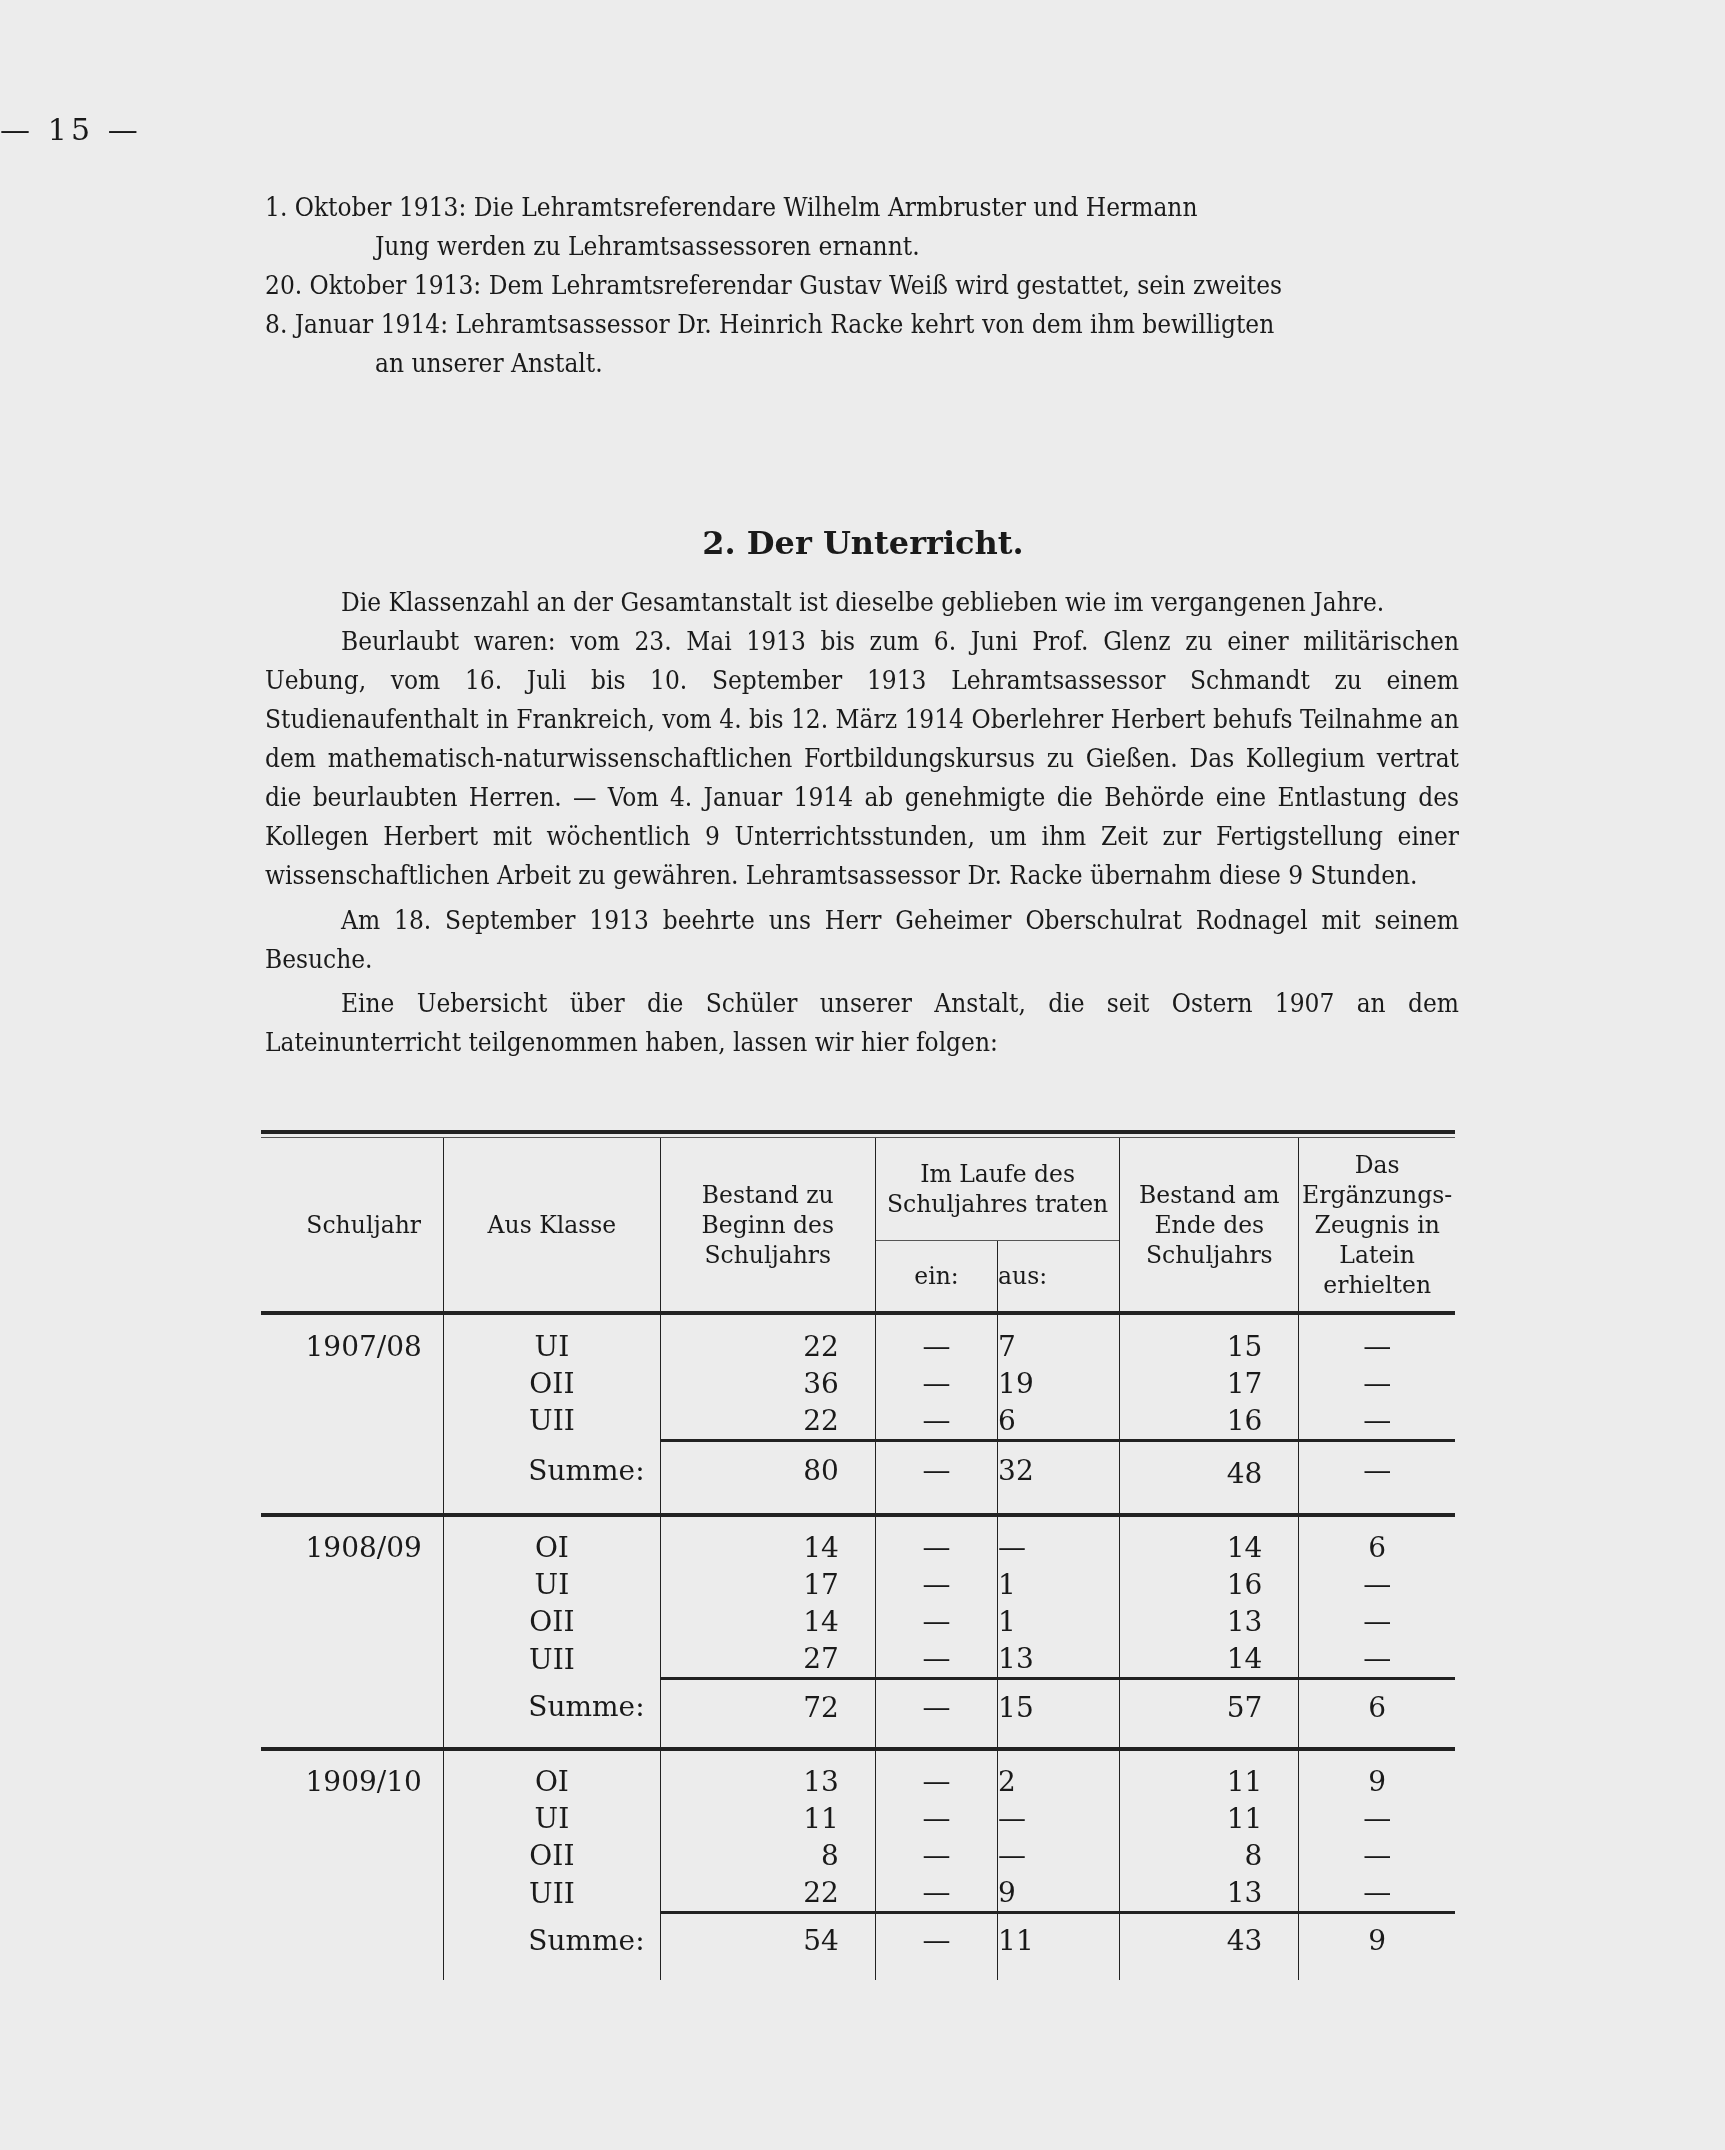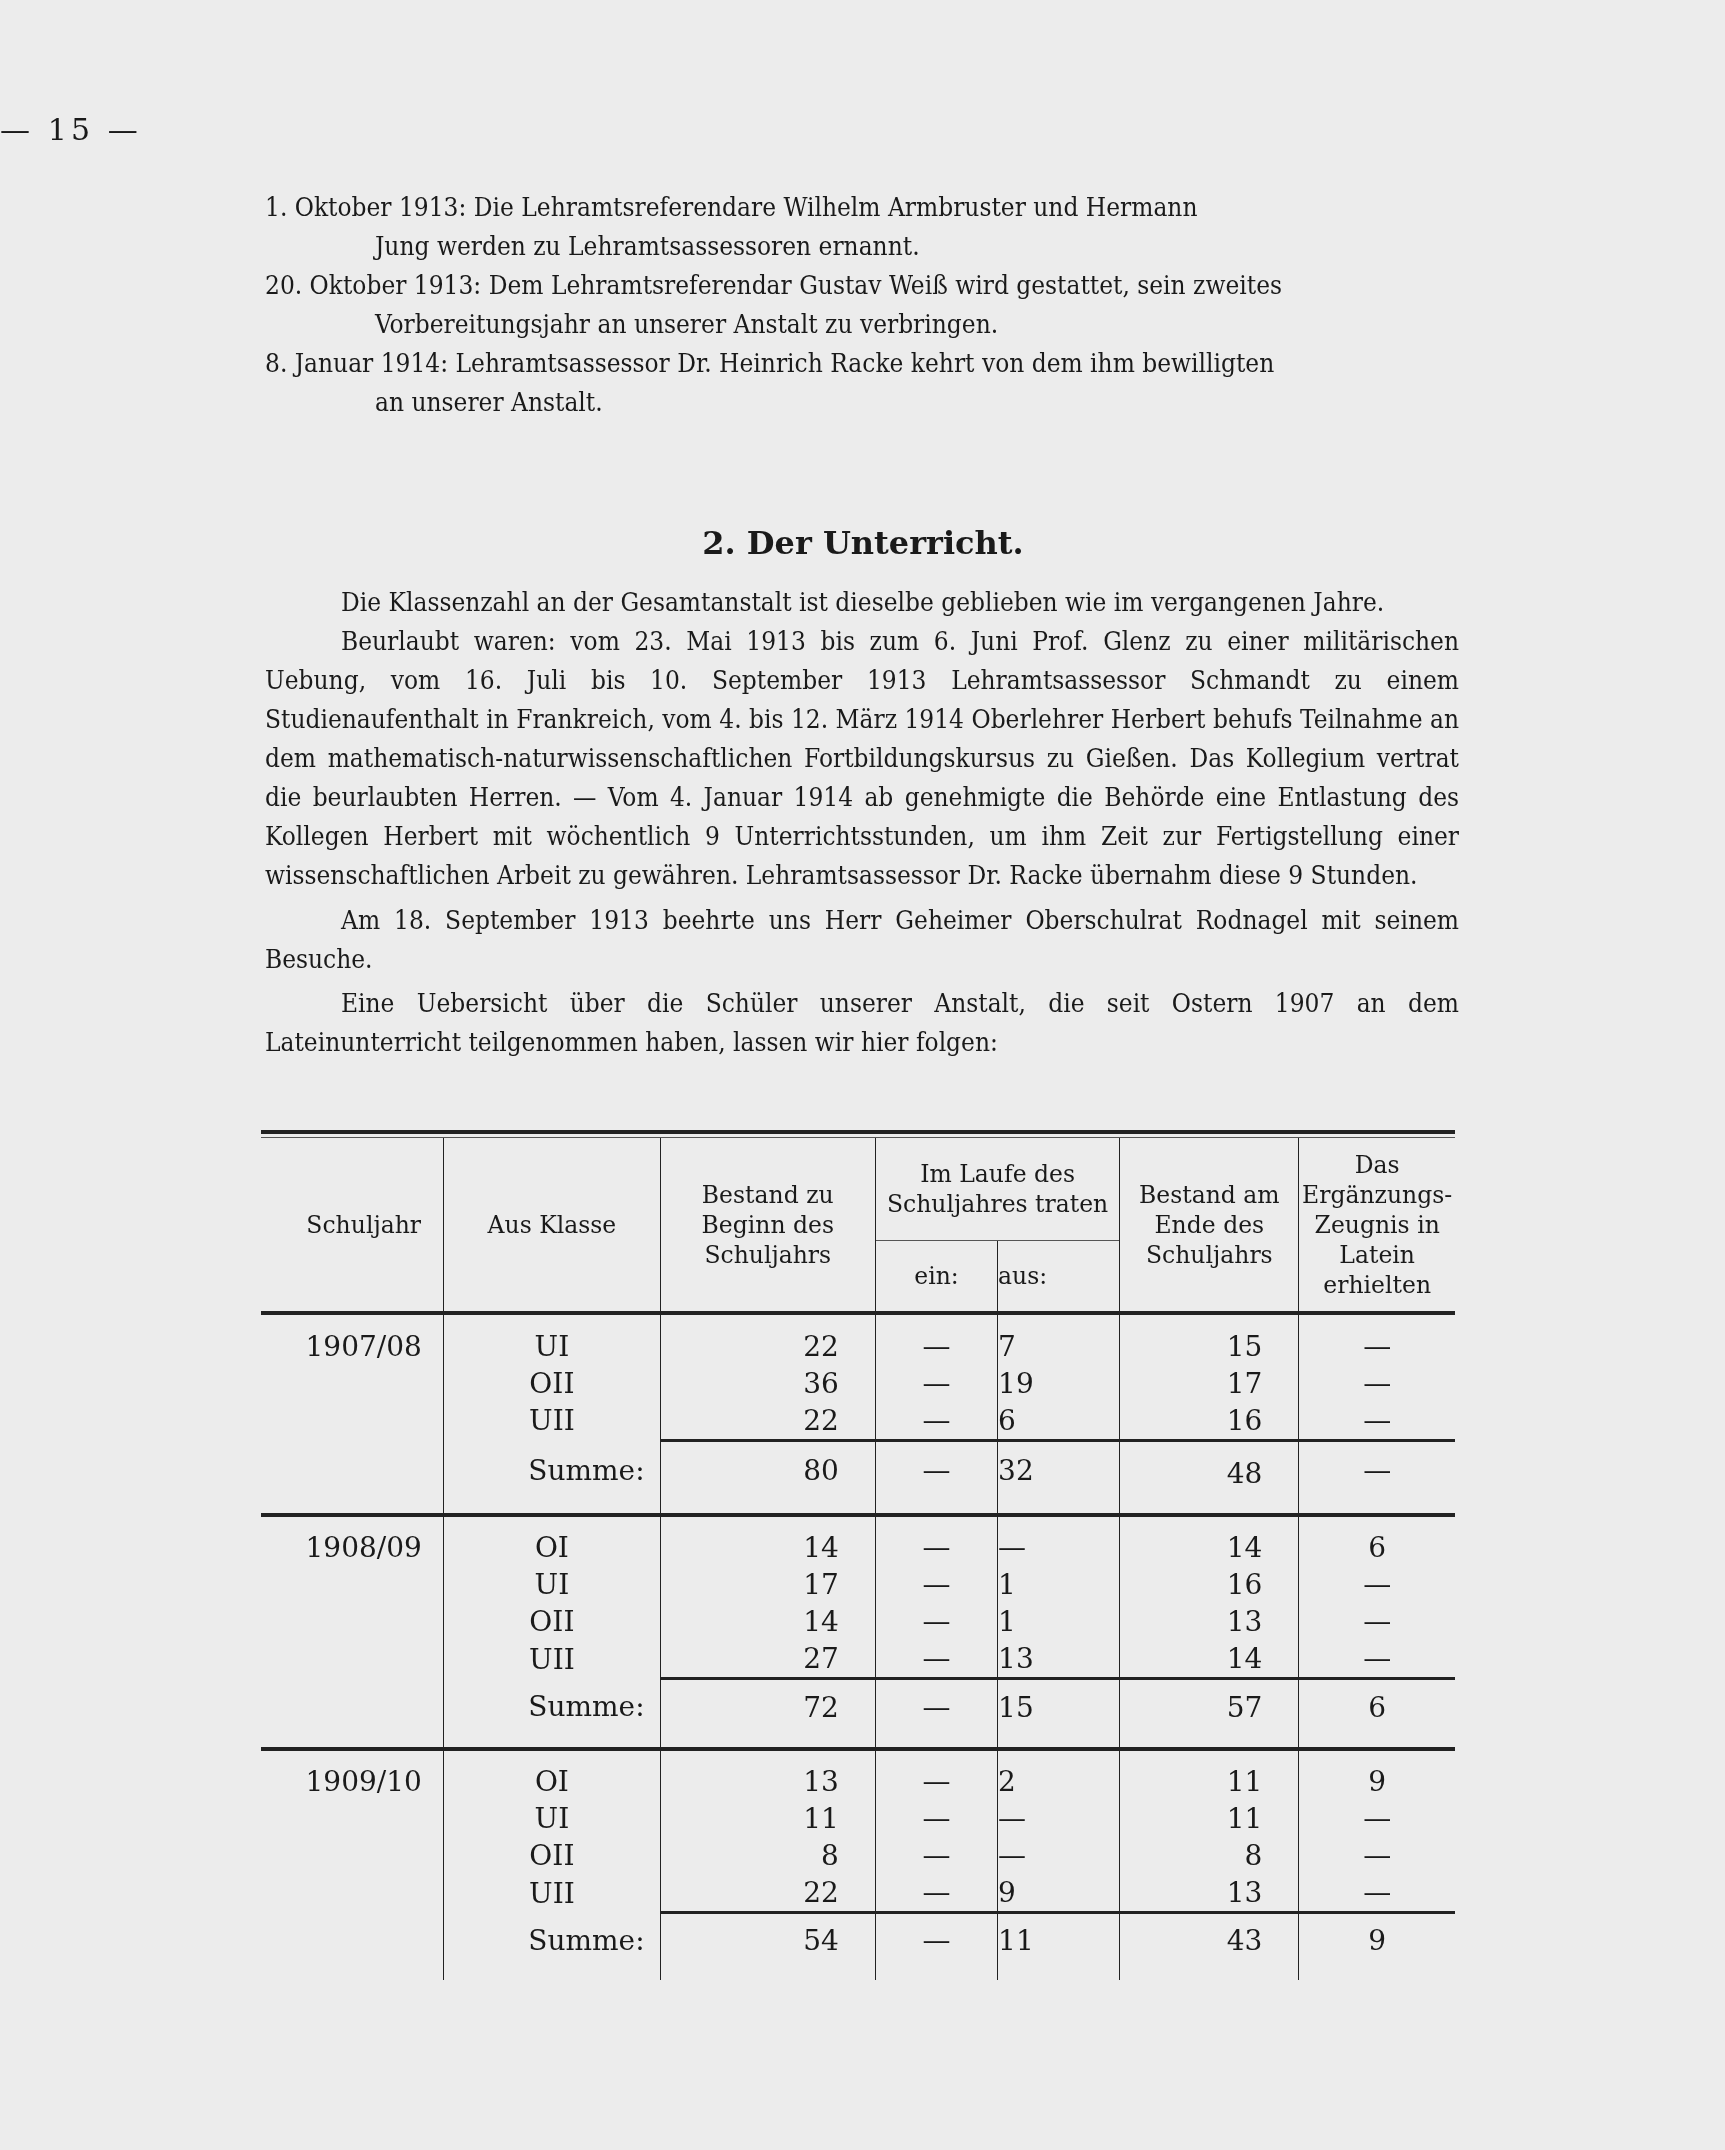--- a/index.html
+++ b/index.html
@@ -59,21 +59,20 @@
 
 <div class="text-block entries">
   <p class="entry">
     <span>1. Oktober 1913:</span>
     <span>Die Lehramtsreferendare Wilhelm Armbruster und Hermann</span>
     <span class="cont">Jung werden zu Lehramtsassessoren ernannt.</span>
   </p>
   <p class="entry">
     <span>20. Oktober 1913:</span>
     <span>Dem Lehramtsreferendar Gustav Weiß wird gestattet, sein zweites</span>
-    <span class="cont">Vorbereitungsjahr an unserer Anstalt zu verbringen.</span>
   </p>
   <p class="entry">
     <span>8. Januar 1914:</span>
     <span>Lehramtsassessor Dr. Heinrich Racke kehrt von dem ihm bewilligten</span>
     <span class="cont">an unserer Anstalt.</span>
   </p>
 </div>
 
 <div class="heading">2. Der Unterricht.</div>
 

